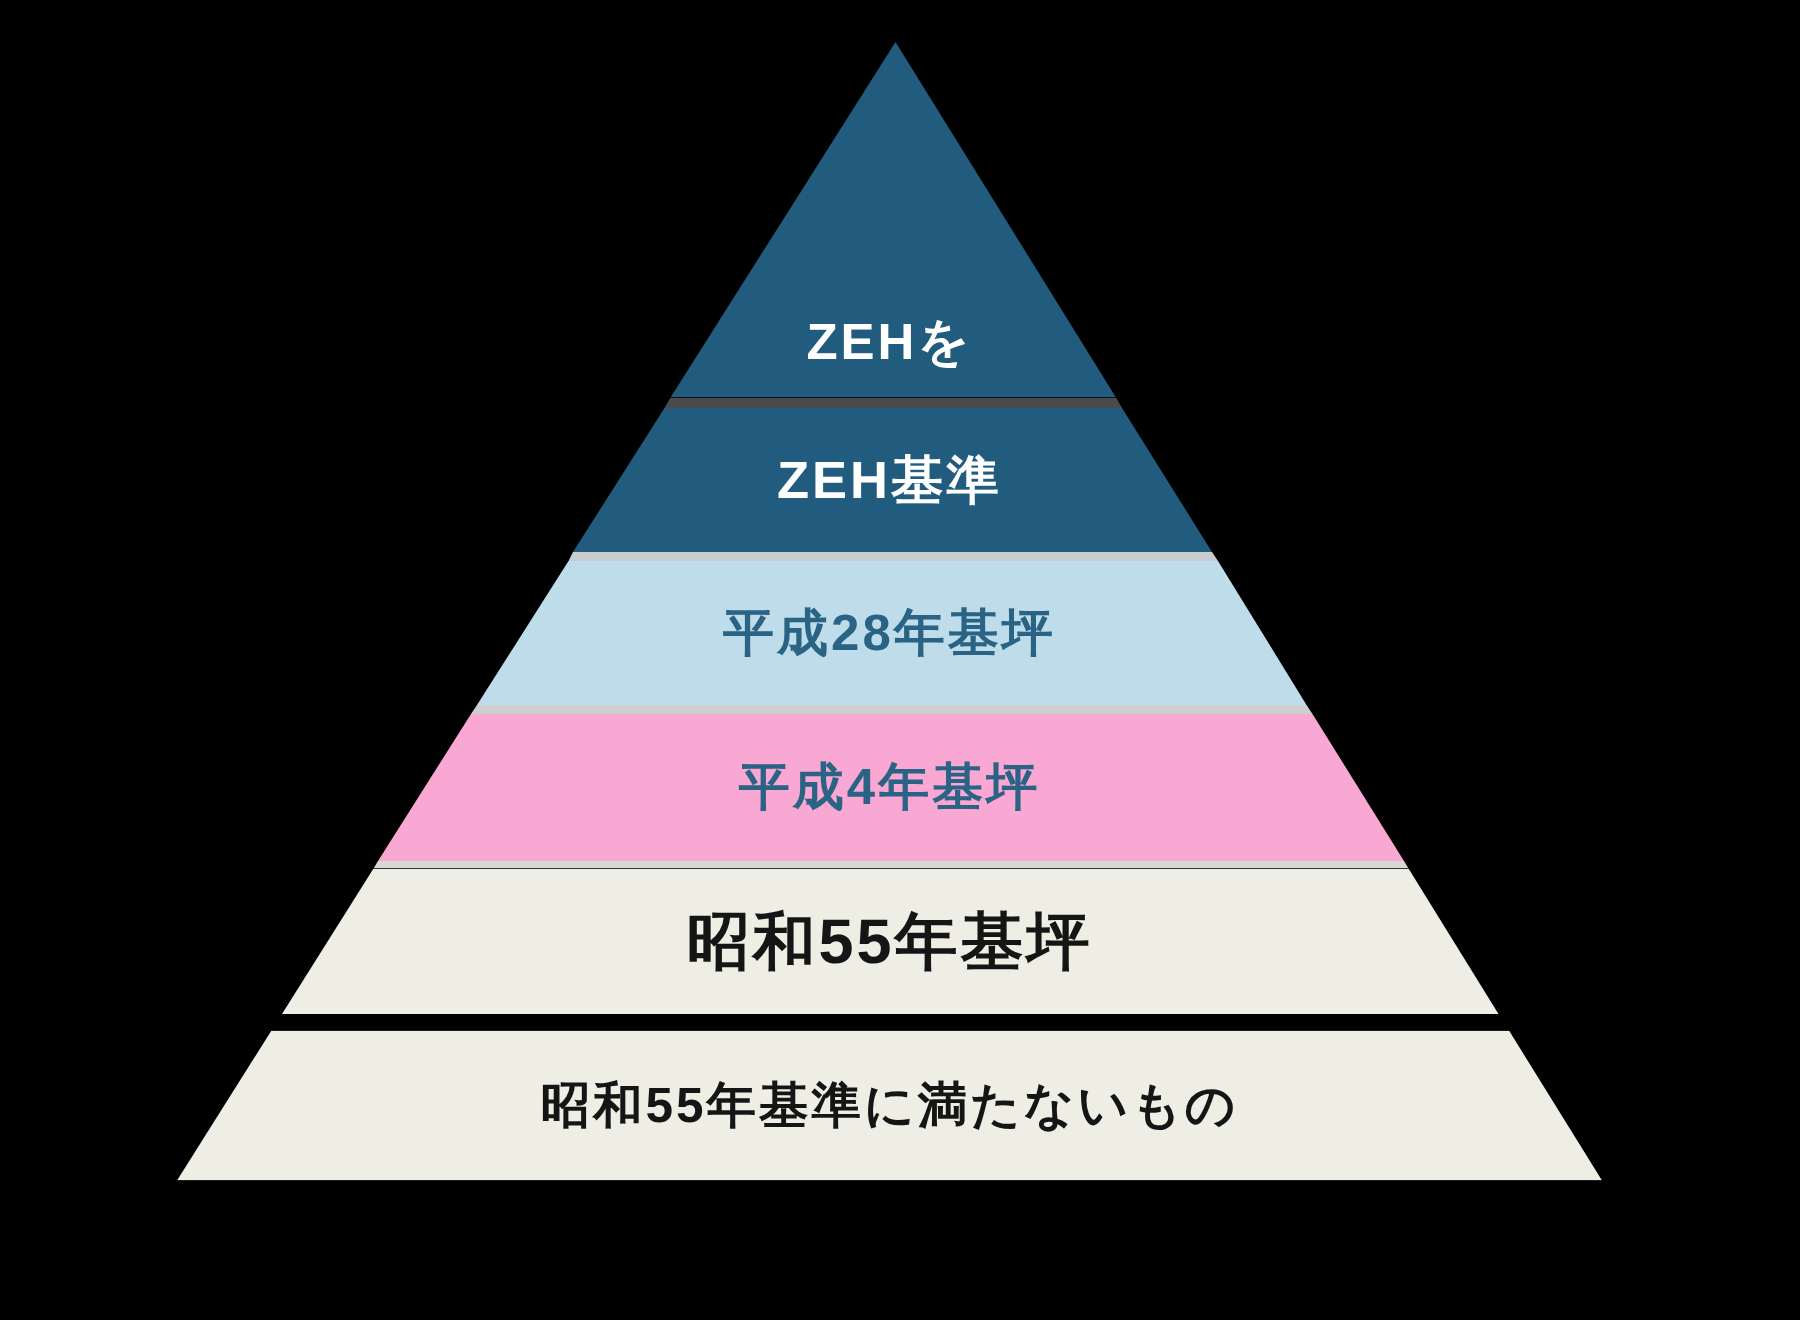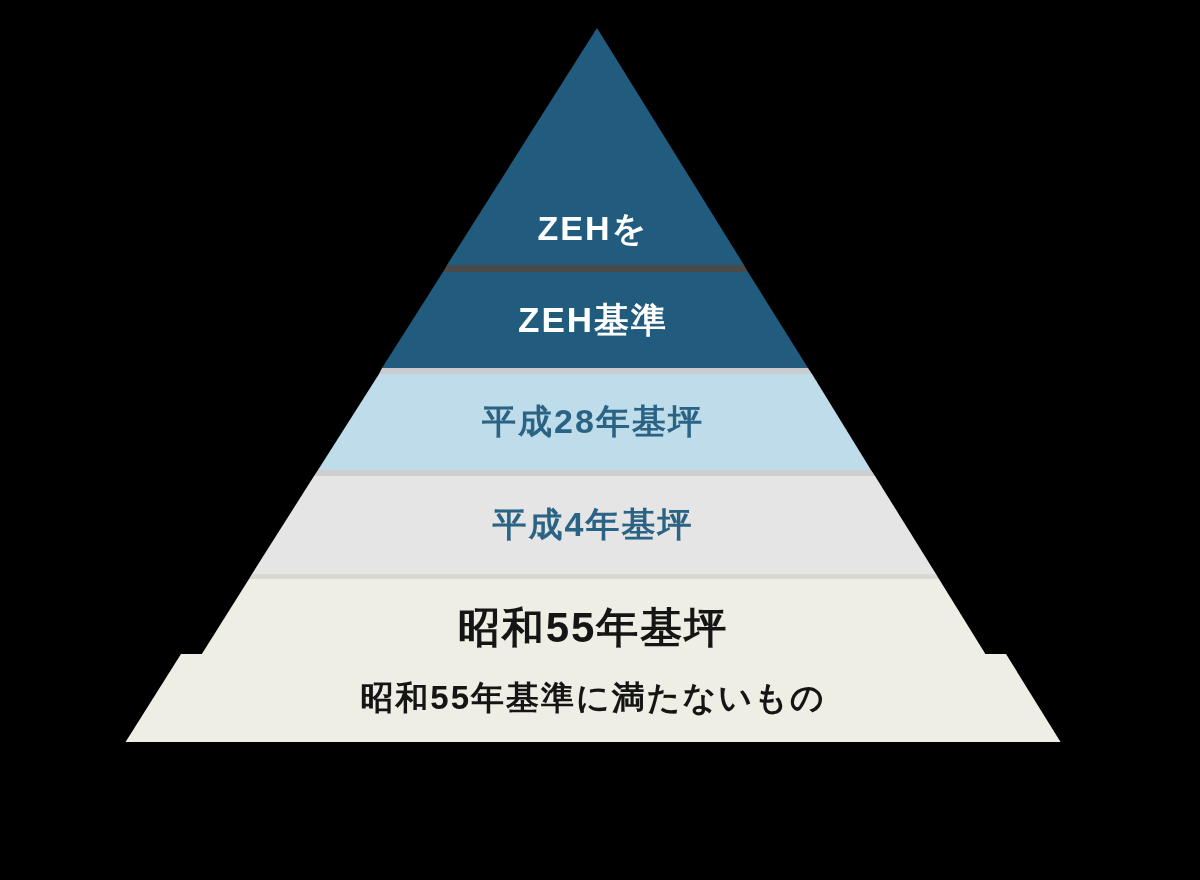--- a/index.html
+++ b/index.html
@@ -57,22 +57,22 @@
     clip-path: polygon(196px 0px, 757px 0px, 818px 98px, 134px 98px);
     font-size: 34px;
   }
   .level-5 {
     top: 579px;
     height: 97px;
     clip-path: polygon(131px 0px, 821px 0px, 881px 97px, 70px 97px);
     font-size: 42px;
   }
   .level-6 {
-    top: 654px;
-    height: 88px;
+    top: 687px;
+    height: 100px;
     clip-path: polygon(63px 0px, 888px 0px, 950px 100px, 0px 100px);
     font-size: 33px;
   }
   .sep-1 { top: 265px; height: 7px; clip-path: polygon(329px 0px, 626px 0px, 630px 7px, 325px 7px); }
   .sep-2 { top: 368px; height: 6px; clip-path: polygon(264px 0px, 690px 0px, 694px 6px, 261px 6px); }
   .sep-3 { top: 470px; height: 6px; clip-path: polygon(200px 0px, 753px 0px, 757px 6px, 196px 6px); }
   .sep-4 { top: 574px; height: 5px; clip-path: polygon(134px 0px, 818px 0px, 821px 5px, 131px 5px); }
   .sep-5 { top: 676px; height: 11px; clip-path: polygon(188px 0px, 999px 0px, 1006px 11px, 181px 11px); }
 </style>
 </head>
@@ -93,21 +93,21 @@
   </div>
 
   <div class="sep sep-2" style="background-color: rgb(201, 205, 208);"></div>
 
   <div class="level level-3" style="background-color: rgb(190, 220, 234); color: rgb(42, 99, 132);">
     <span class="label">平成28年基坪</span>
   </div>
 
   <div class="sep sep-3" style="background-color: rgb(205, 207, 207);"></div>
 
-  <div class="level level-4" style="background-color: #e5e5e5; color: rgb(42, 99, 132);">
+  <div class="level level-4" style="background-color: #f9a8d4; color: rgb(42, 99, 132);">
     <span class="label">平成4年基坪</span>
   </div>
 
   <div class="sep sep-4" style="background-color: rgb(217, 217, 212);"></div>
 
   <div class="level level-5" style="background-color: rgb(239, 238, 228); color: rgb(21, 21, 21);">
     <span class="label">昭和55年基坪</span>
   </div>
 
   <div class="sep sep-5" style="background-color: rgb(0, 0, 0);"></div>

